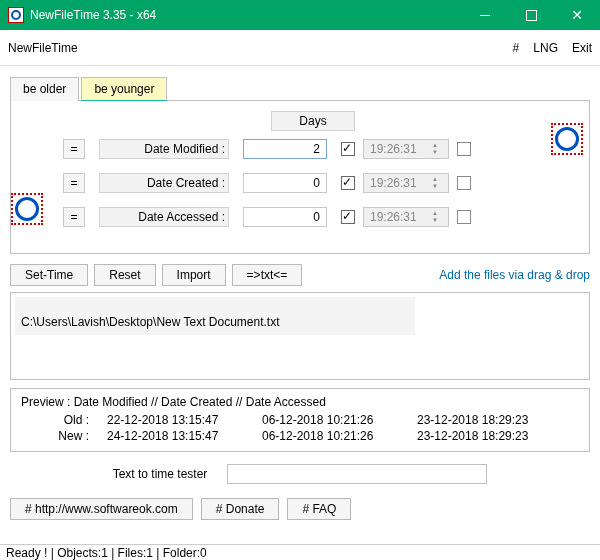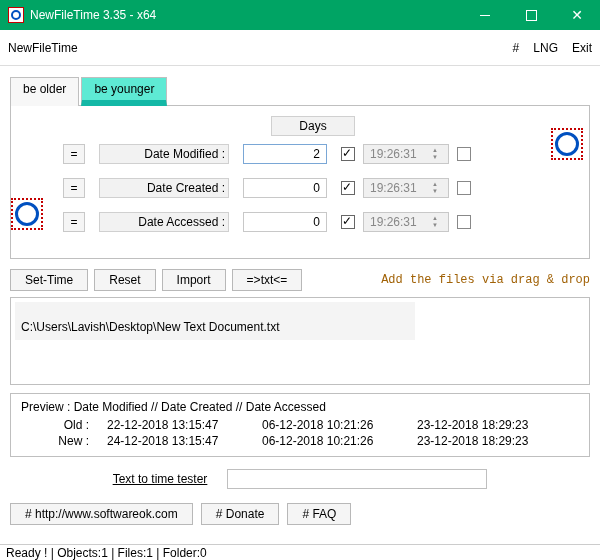--- a/index.html
+++ b/index.html
@@ -67,22 +67,22 @@
 .tab {
   padding: 4px 12px;
   border: 1px solid #bfbfbf;
   border-bottom: none;
   background: #f7f7f7;
   margin-right: 2px;
   position: relative;
   top: 1px;
 }
 .tab.active {
-  background: #5eead4;
-  border-bottom: 6px solid #14b8a6;
+  background: #fef9c3;
+  border-bottom: 1px solid #14b8a6;
 }
 
 .panel {
   border: 1px solid #bfbfbf;
   border-top: none;
   padding: 10px 14px 16px 14px;
 }
 
 .days-header {
   text-align: center;
@@ -172,21 +172,21 @@
   margin: 10px 0 6px 0;
   gap: 6px;
 }
 .btn {
   border: 1px solid #b8b8b8;
   background: #f5f5f5;
   padding: 3px 14px;
   font-size: 12px;
 }
 .actions .spacer { flex:1; }
-.hint { color:#a16207;font-family:Liberation Mono, monospace; }
+.hint { color:#0369a1; }
 
 .filelist {
   border: 1px solid #bfbfbf;
   height: 88px;
   padding: 4px;
   overflow: hidden;
 }
 .fileentry {
   background: #f4f4f4;
   padding: 18px 6px 6px 6px;
@@ -208,21 +208,20 @@
 }
 .preview-row .lbl { width: 68px; text-align:right; margin-right: 18px; }
 .preview-row .col { width: 155px; }
 
 .tester {
   display:flex;
   align-items:center;
   justify-content:center;
   margin-top: 12px;
   gap: 20px;
-  text-decoration: underline;
 }
 .tester input {
   border: 1px solid #bfbfbf;
   width: 260px;
   height: 20px;
   padding: 0 4px;
 }
 
 .links {
   display:flex;

